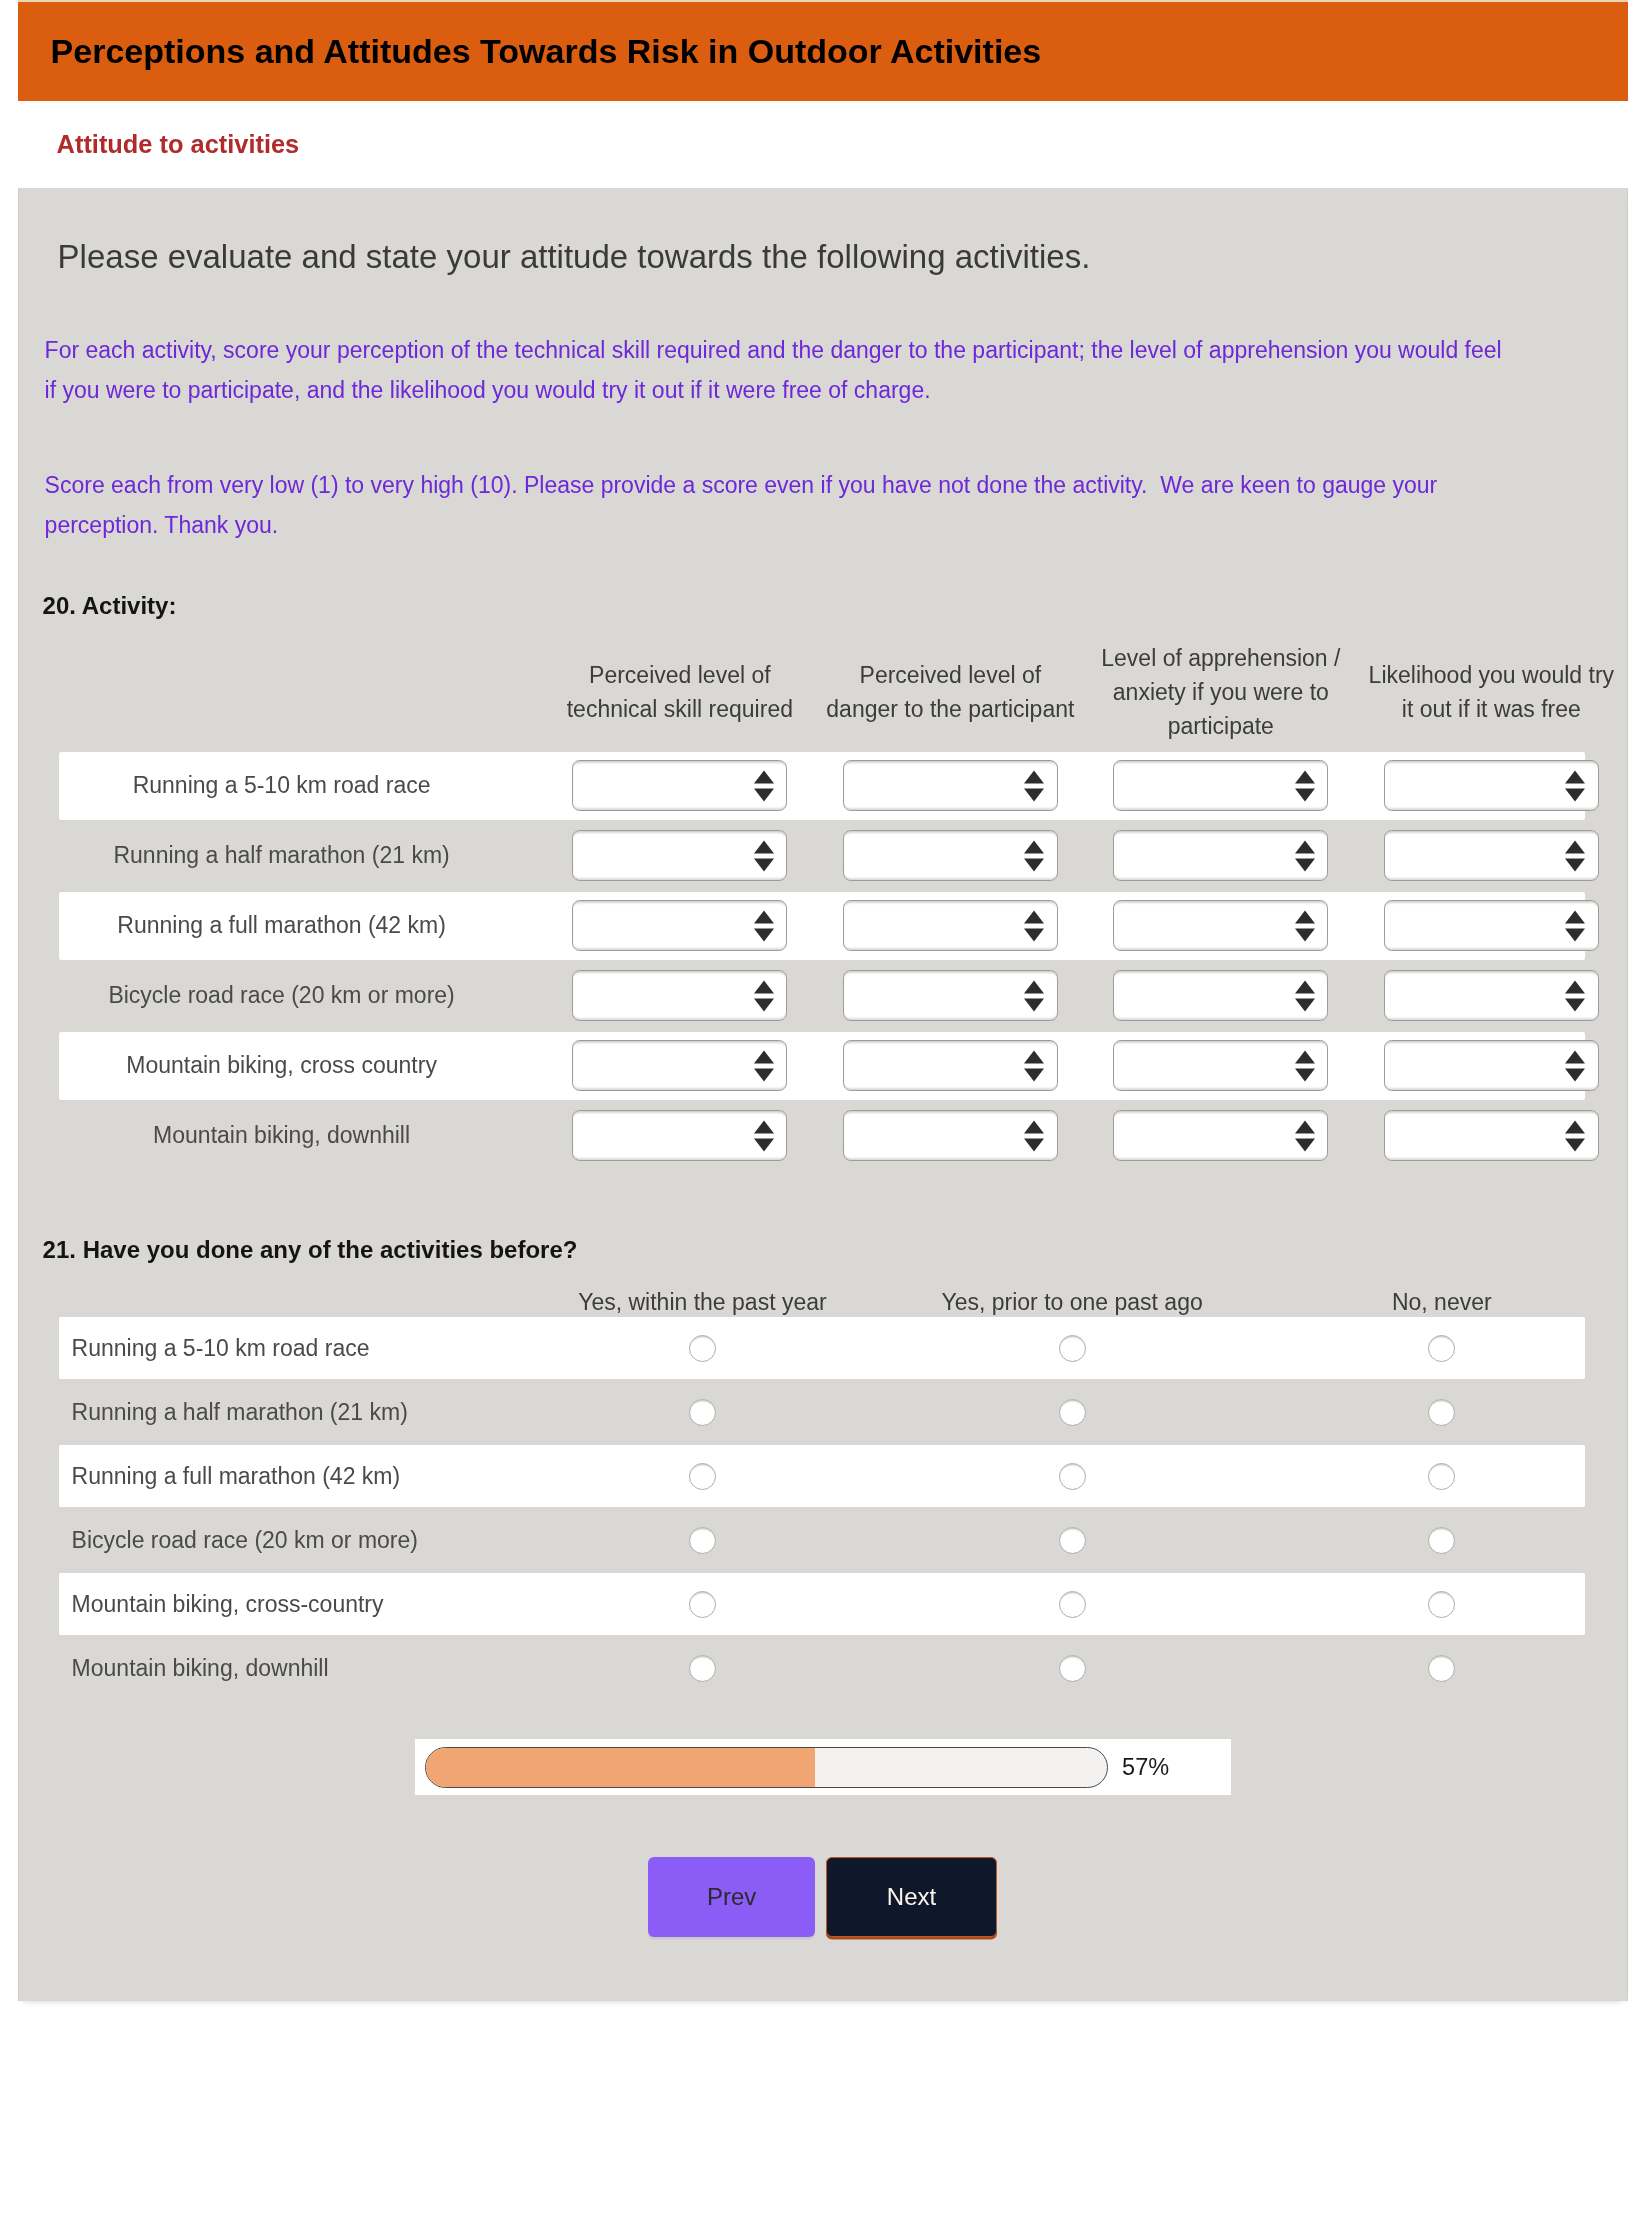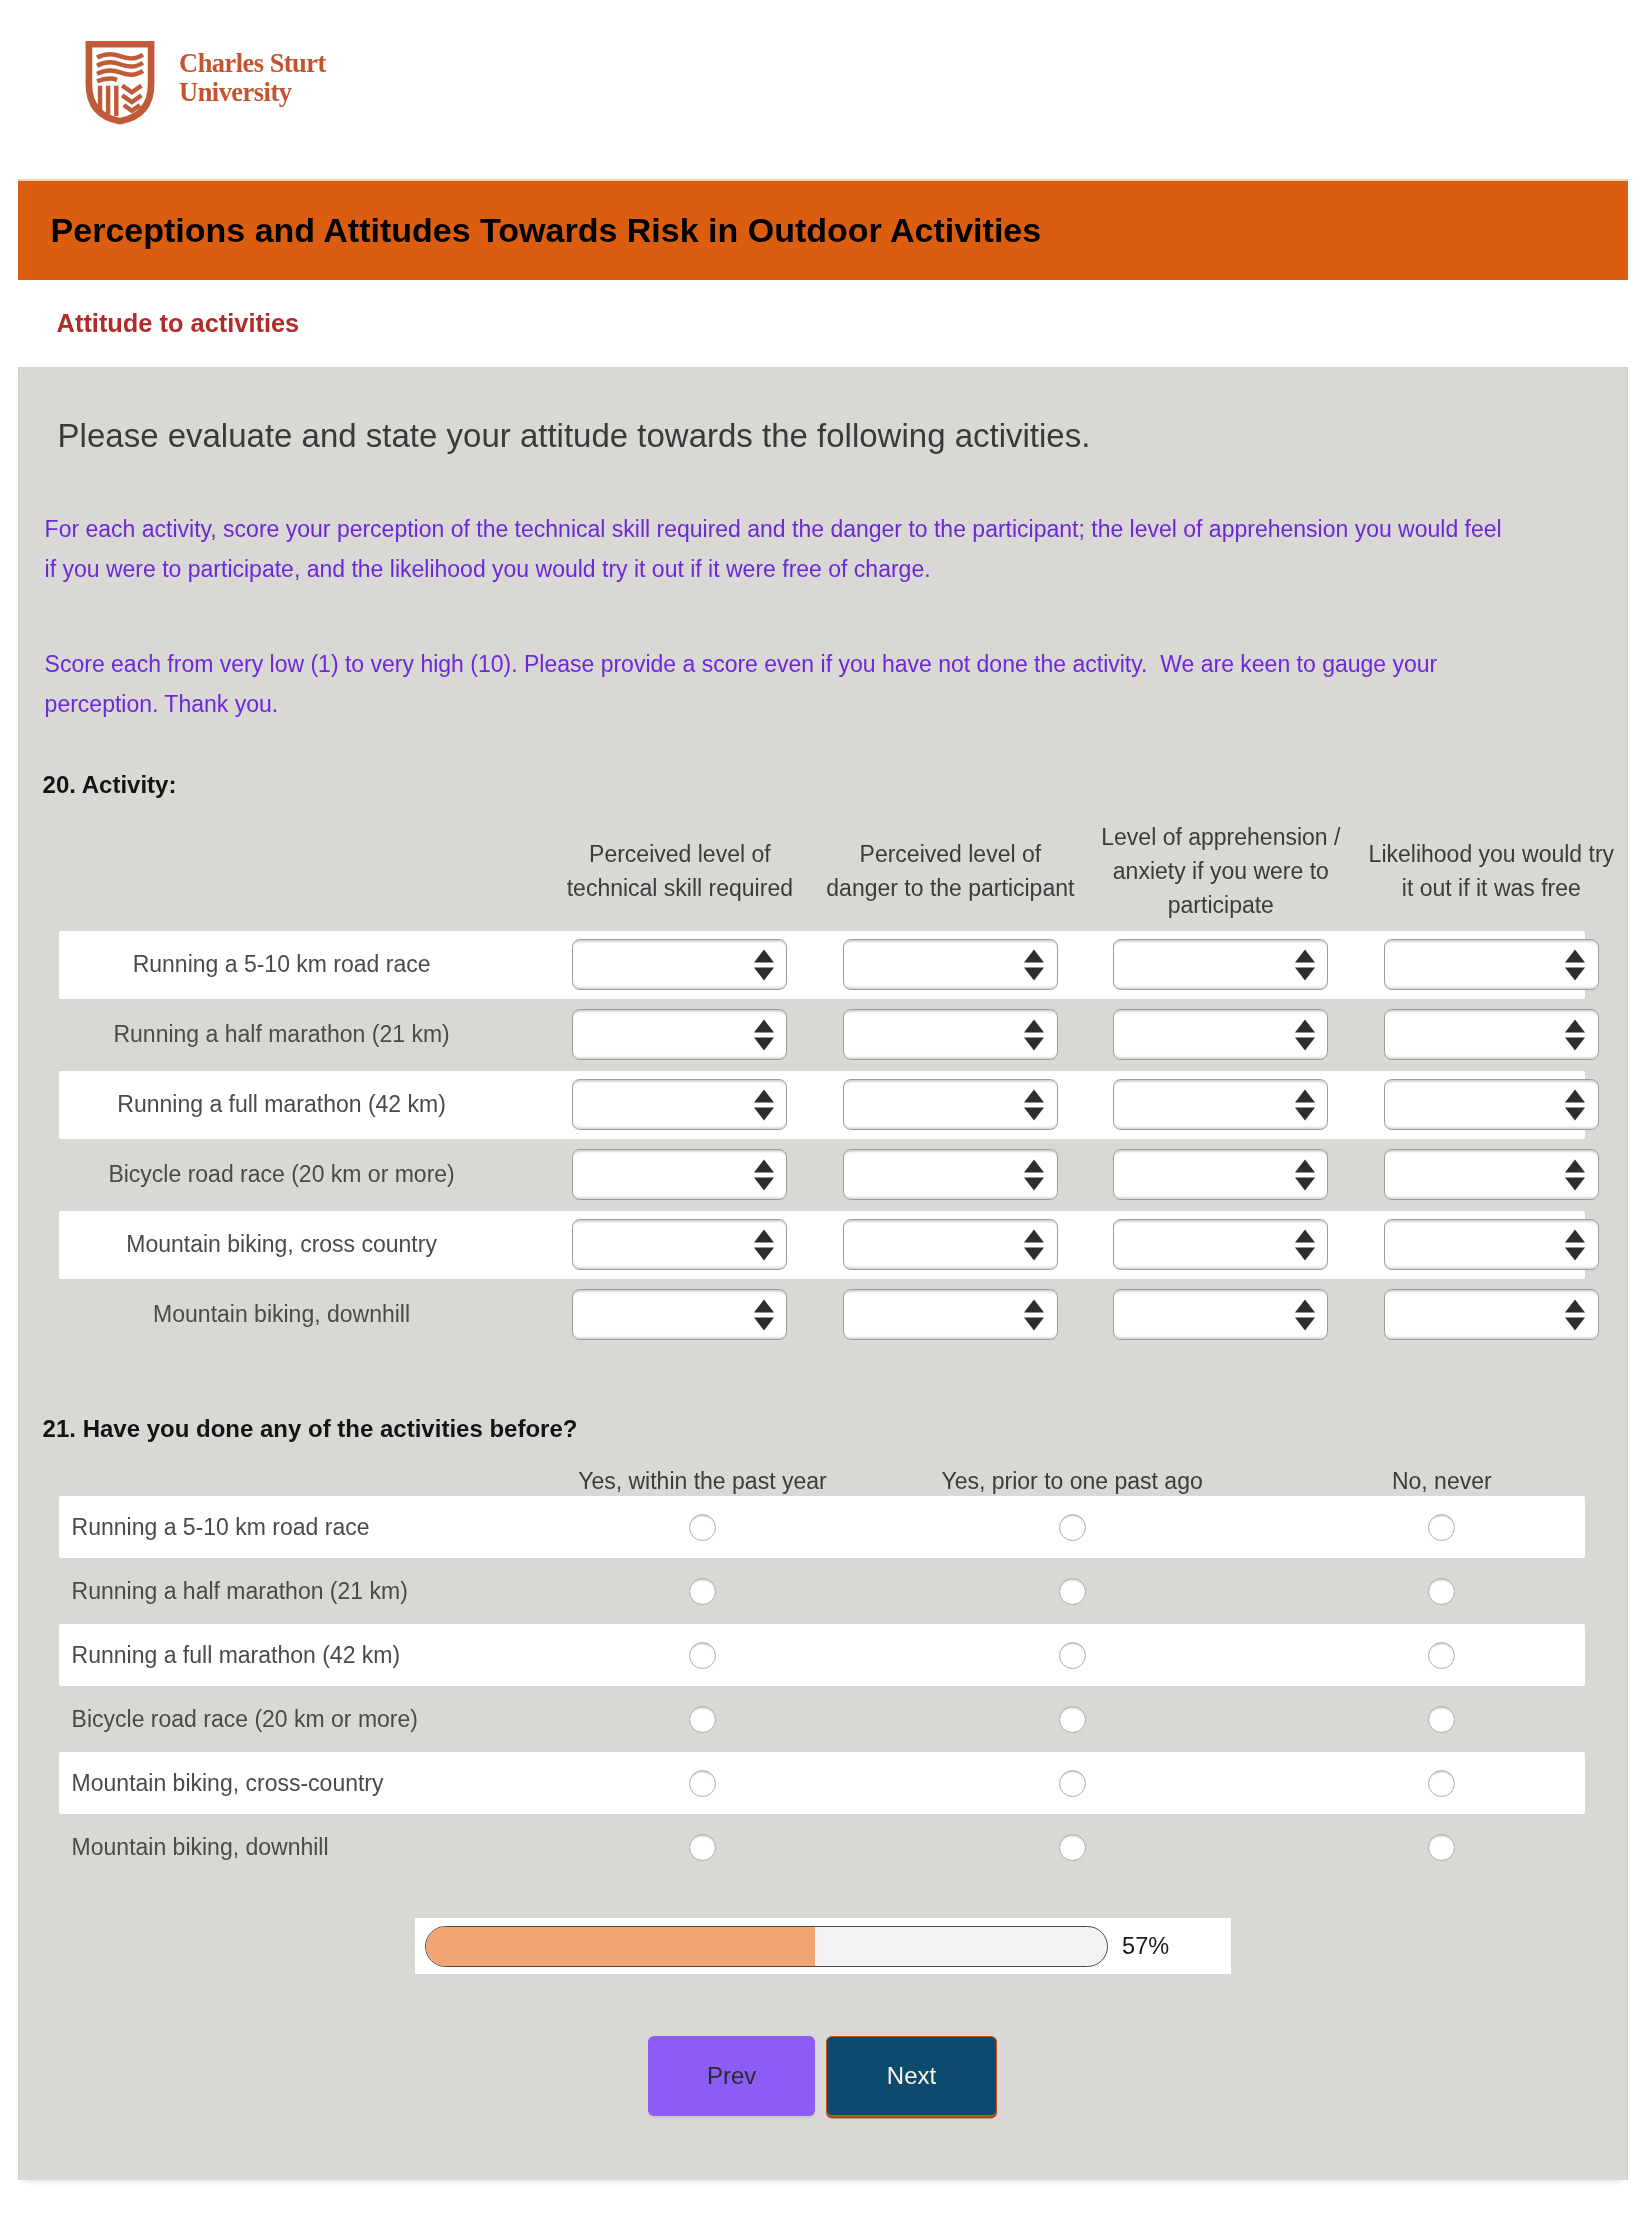--- a/index.html
+++ b/index.html
@@ -111,49 +111,28 @@
   .progress-fill { height:100%; background:#F0A572; }
   .progress-label { margin-left:13.7px; font-size:23.5px; color:#1a1a1a; }
 
   
   .nav-wrap { margin-top:62px; display:flex; justify-content:center; gap:10.8px; }
   .btn {
     height:80px; display:flex; align-items:center; justify-content:center;
     font-size:24px; border-radius:5.9px; cursor:pointer; user-select:none;
   }
   .btn-prev { width:167px; background:#8b5cf6; color:#2b2b2b; box-shadow:0 2.4px 0 #CBC9C5; }
-  .btn-next { width:171px; background:#0c4a6e; color:#FDF5EC; box-shadow:0 2.4px 0 #AC4C1E; border:1px solid #C25524; }
+  .btn-next { width:171px; background:#0f172a; color:#FDF5EC; box-shadow:0 2.4px 0 #AC4C1E; border:1px solid #C25524; }
 
   .survey-bottom-pad { height:64px; }
 </style>
 </head>
 <body>
 
 <div class="content">
-  <div class="top-header">
-    <div class="logo-wrap">
-      <svg class="logo-shield" viewBox="0 0 100 118">
-        <path d="M8 8 H92 V62 Q92 104 50 112 Q8 104 8 62 Z" fill="none" stroke="#BF5B38" stroke-width="9"></path>
-        <path d="M19 26 Q34 18 50 24 Q68 31 81 22" fill="none" stroke="#BF5B38" stroke-width="6"></path>
-        <path d="M19 37 Q34 29 50 35 Q68 42 81 33" fill="none" stroke="#BF5B38" stroke-width="6"></path>
-        <path d="M19 48 Q34 40 50 46 Q68 53 81 44" fill="none" stroke="#BF5B38" stroke-width="6"></path>
-        <path d="M19 58 Q34 52 46 56" fill="none" stroke="#BF5B38" stroke-width="6"></path>
-        <line x1="23" y1="64" x2="23" y2="99" stroke="#BF5B38" stroke-width="6"></line>
-        <line x1="34" y1="64" x2="34" y2="103" stroke="#BF5B38" stroke-width="6"></line>
-        <line x1="45" y1="64" x2="45" y2="105" stroke="#BF5B38" stroke-width="6"></line>
-        <path d="M53 64 L66 73 L79 64" fill="none" stroke="#BF5B38" stroke-width="6"></path>
-        <path d="M53 77 L66 86 L79 77" fill="none" stroke="#BF5B38" stroke-width="6"></path>
-        <path d="M55 90 L66 98 L77 90" fill="none" stroke="#BF5B38" stroke-width="6"></path>
-      </svg>
-      <div class="logo-text">
-        <div>Charles Sturt</div>
-        <div>University</div>
-      </div>
-    </div>
-  </div>
 
   <div class="banner">
     <div class="banner-title">Perceptions and Attitudes Towards Risk in Outdoor Activities</div>
   </div>
 
   <div class="subheader">
     <div class="subheader-label">Attitude to activities</div>
   </div>
 
   <div class="survey">

